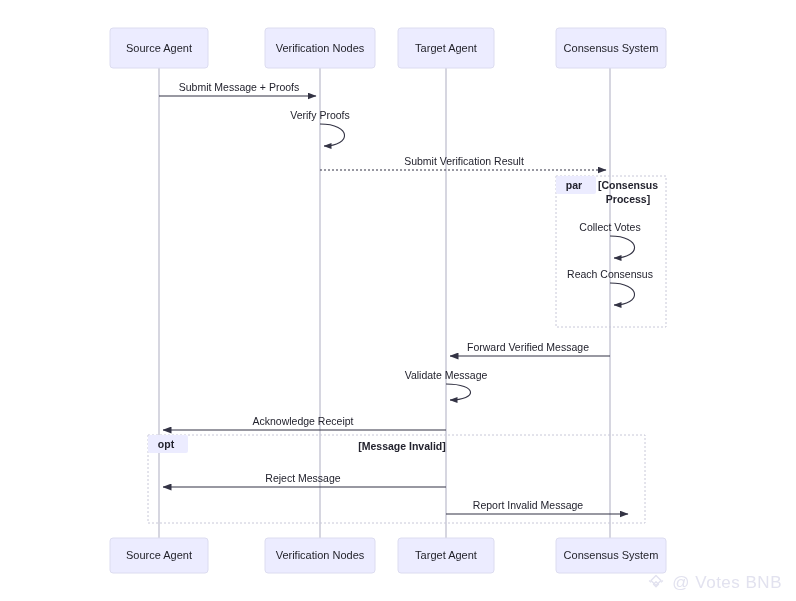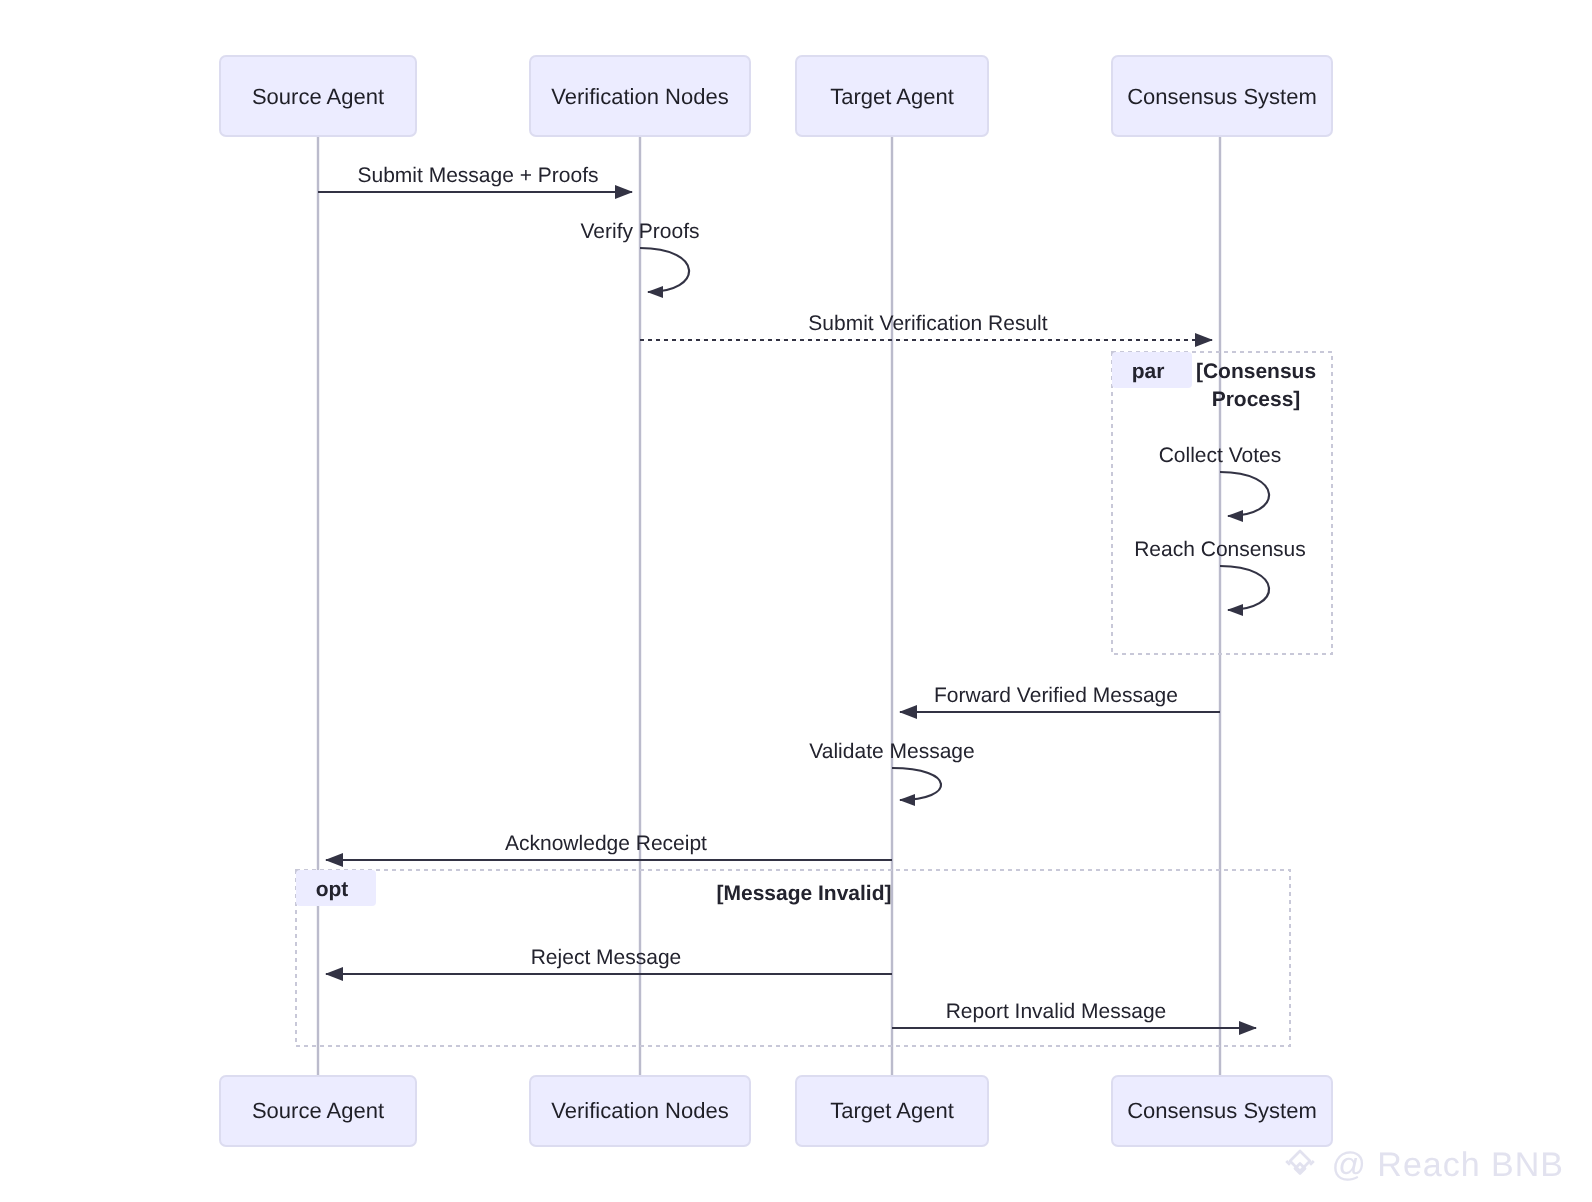--- a/index.html
+++ b/index.html
@@ -236,16 +236,16 @@
 
   <div class="watermark">
     <svg class="watermark-mark" viewBox="0 0 32 32">
       <g fill="none" stroke="#e2e2ef" stroke-width="2.2" stroke-linejoin="round">
         <path d="M16 4 L24 12 L16 20 L8 12 Z"></path>
         <path d="M16 14 L20 18 L16 22 L12 18 Z"></path>
         <path d="M5 12 L8 15"></path>
         <path d="M27 12 L24 15"></path>
       </g>
     </svg>
-    <span class="watermark-text">@ Reach BNB</span>
+    <span class="watermark-text">@ Votes BNB</span>
   </div>
 
 </div>
 
 </body></html>

